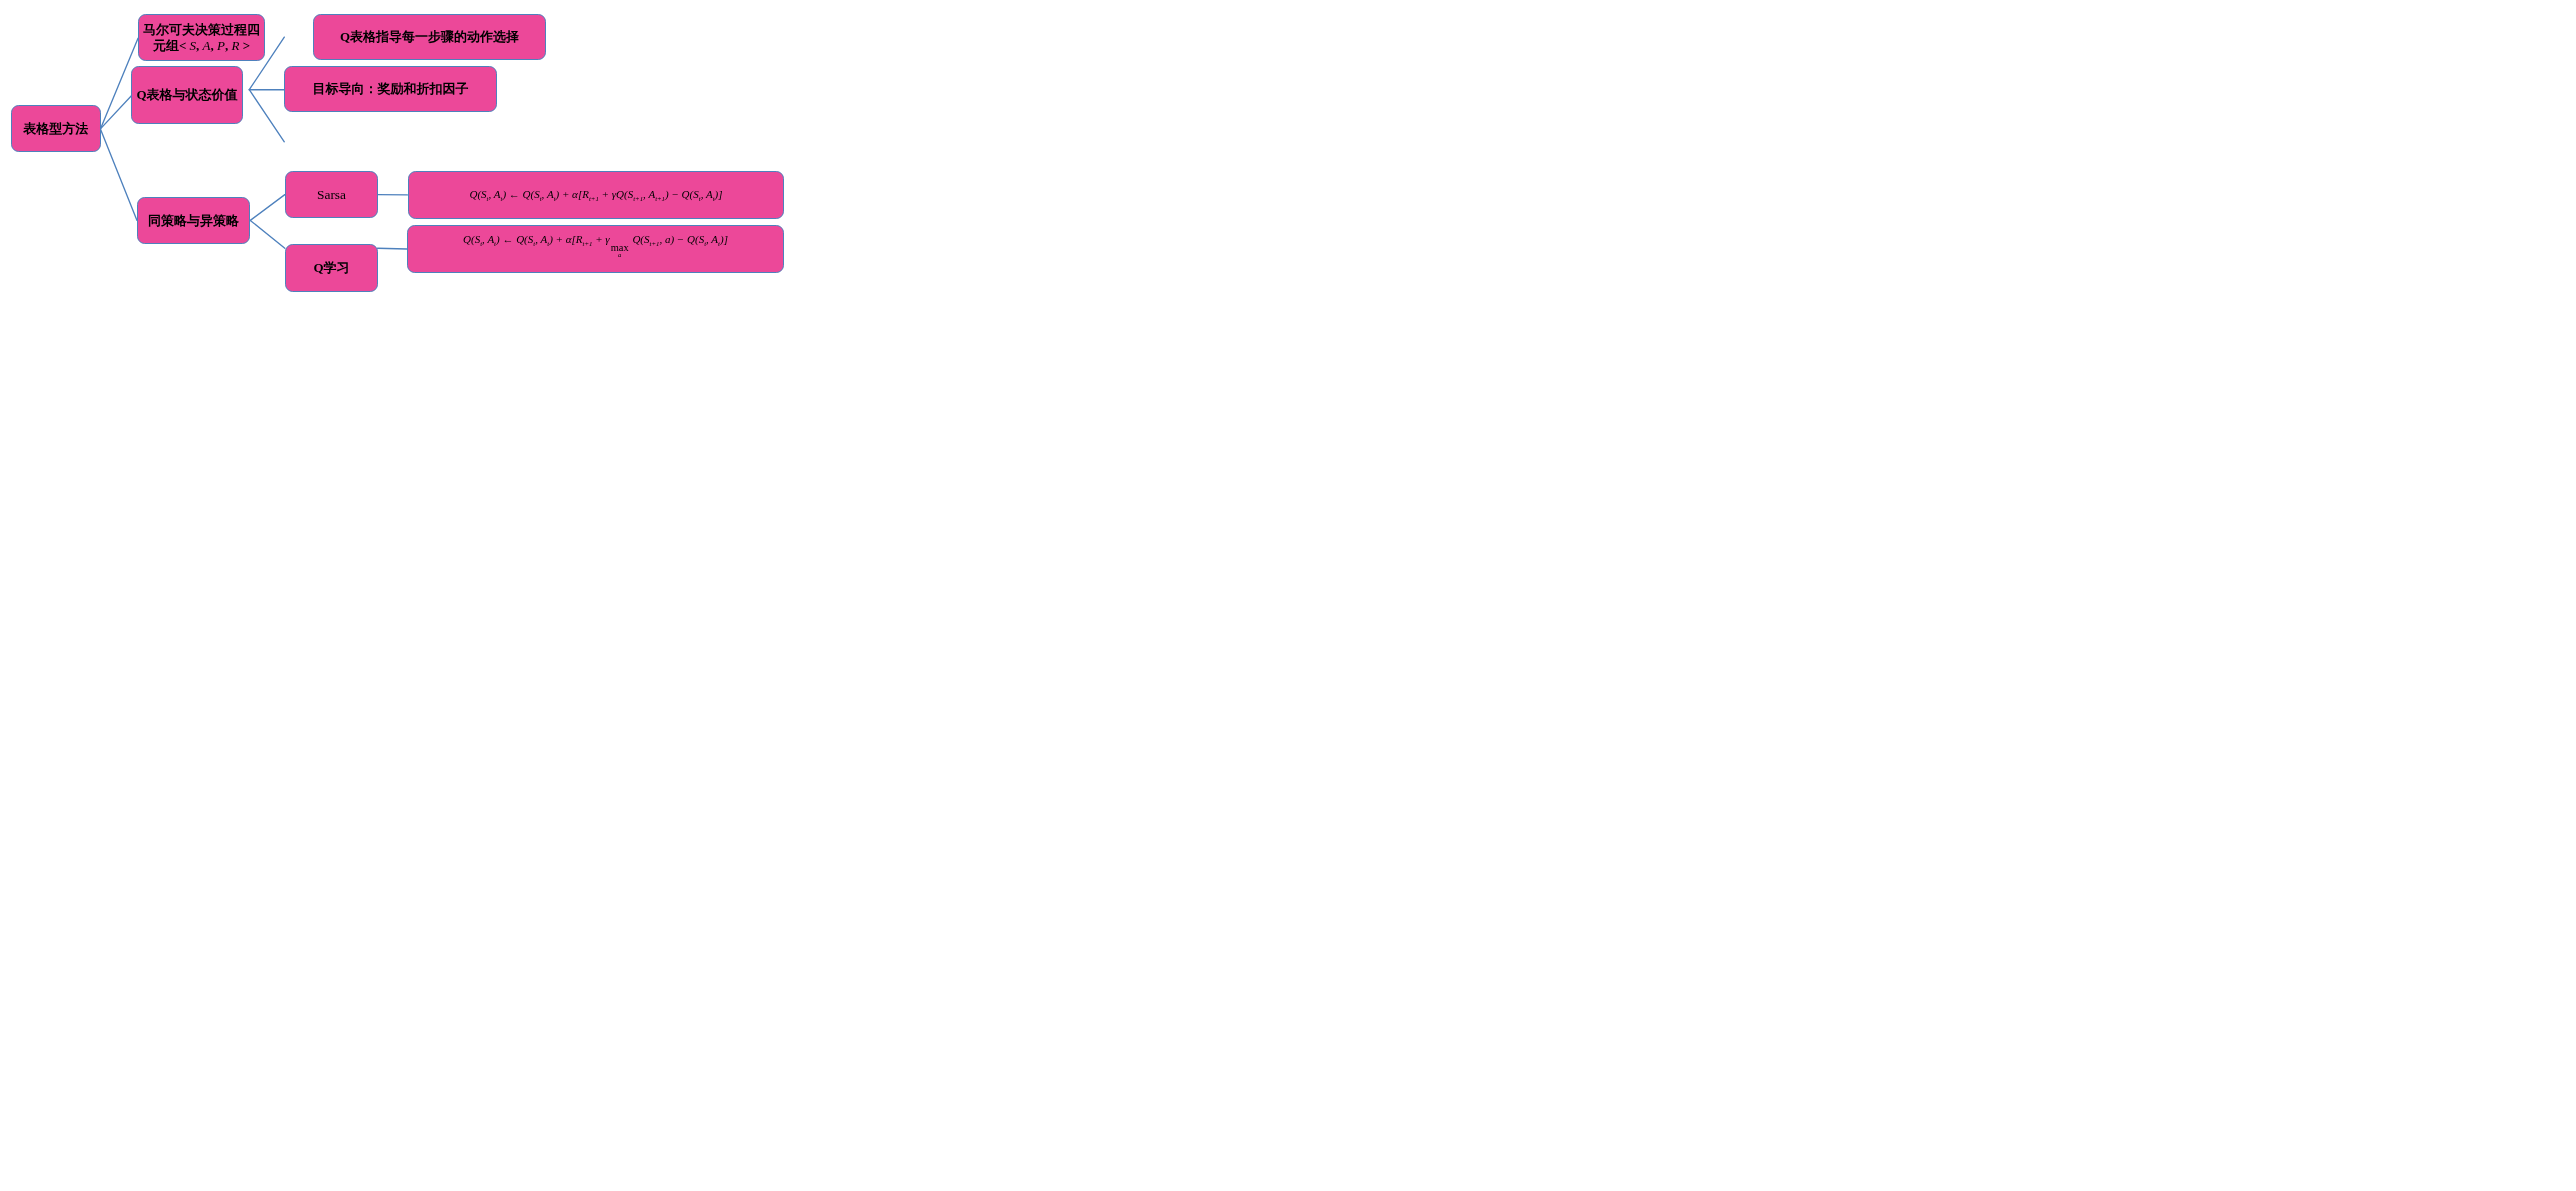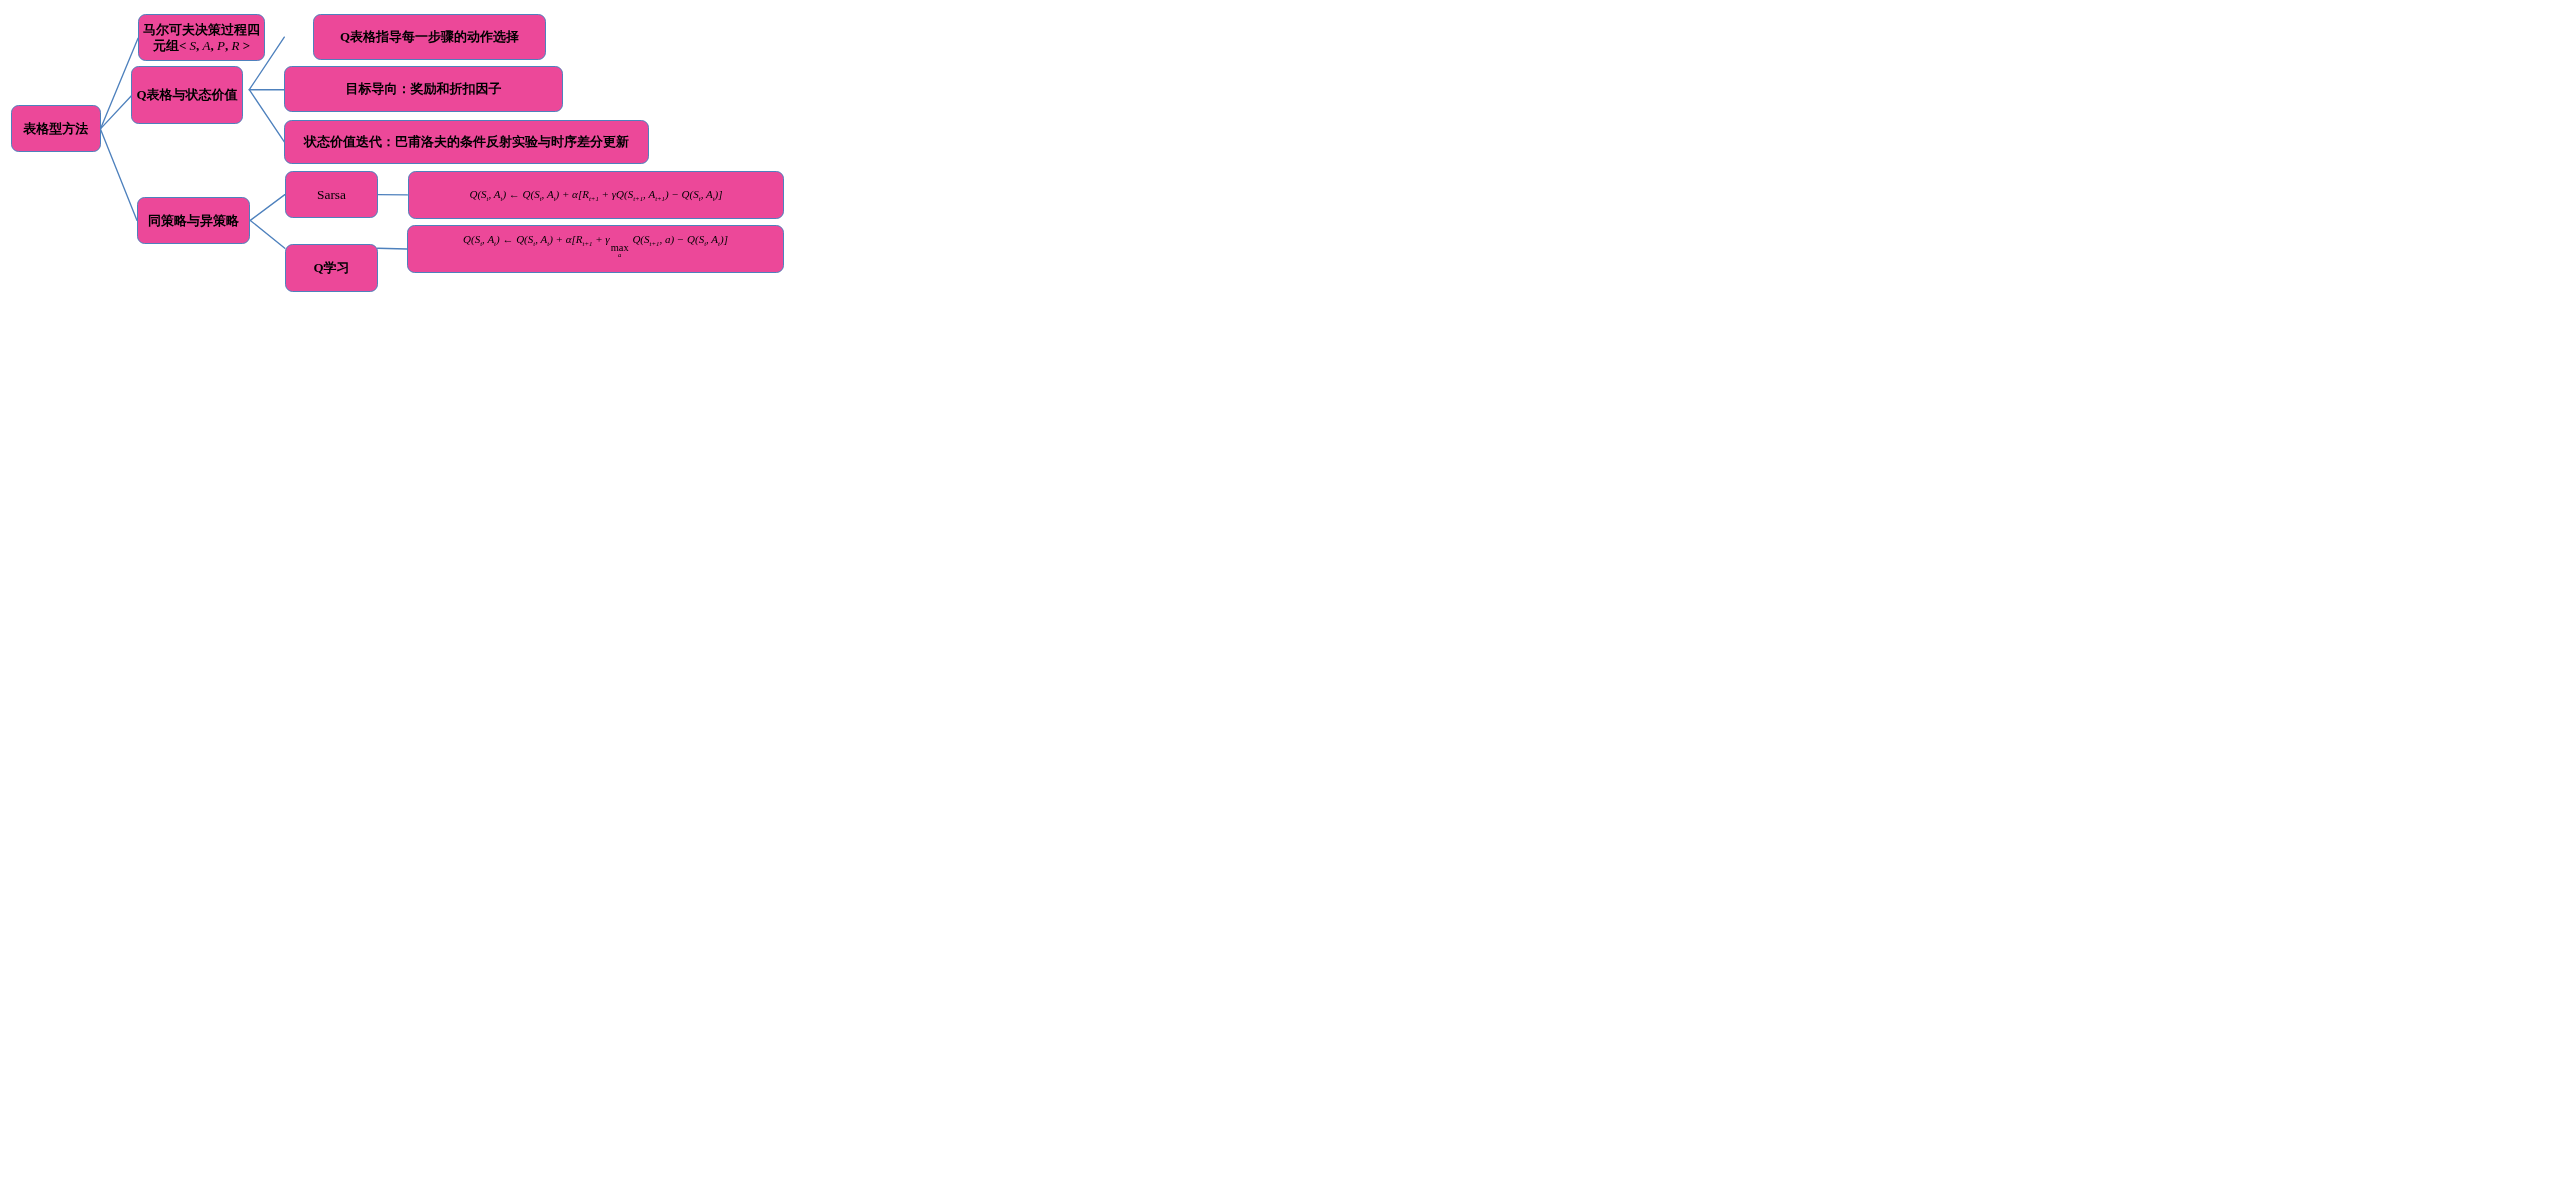--- a/index.html
+++ b/index.html
@@ -52,25 +52,22 @@
     </div>
     <div class="node cjk" style="left: 131px; top: 66px; width: 112px; height: 58px;">
       <div class="label"><span>Q表格与状态价值</span></div>
     </div>
     <div class="node cjk" style="left: 137px; top: 197px; width: 113px; height: 47px;">
       <div class="label"><span>同策略与异策略</span></div>
     </div>
     <div class="node cjk" style="left: 284px; top: 14px; width: 233px; height: 46px; margin-left: 29px;">
       <div class="label"><span>Q表格指导每一步骤的动作选择</span></div>
     </div>
-    <div class="node cjk" style="left: 284px; top: 66px; width: 279px; height: 46px;">
+    <div class="node cjk" style="left: 284px; top: 66px; width: 213px; height: 46px;">
       <div class="label"><span>目标导向：奖励和折扣因子</span></div>
-    </div>
-    <div class="node cjk" style="left: 284px; top: 120px; width: 365px; height: 44px;">
-      <div class="label"><span>状态价值迭代：巴甫洛夫的条件反射实验与时序差分更新</span></div>
     </div>
     <div class="node latin" style="left: 285px; top: 171px; width: 93px; height: 47px;">
       <div class="label"><span>Sarsa</span></div>
     </div>
     <div class="node cjk" style="left: 285px; top: 224px; width: 93px; height: 48px; margin-top: 20px;">
       <div class="label"><span>Q学习</span></div>
     </div>
     <div class="node math" style="left: 408px; top: 171px; width: 376px; height: 48px;">
       <div class="label"><span>Q(S</span><span class="sub">t</span><span>, A</span><span class="sub">t</span><span>) ← Q(S</span><span class="sub">t</span><span>, A</span><span class="sub">t</span><span>) + α[R</span><span class="sub">t+1</span><span> + γQ(S</span><span class="sub">t+1</span><span>, A</span><span class="sub">t+1</span><span>) − Q(S</span><span class="sub">t</span><span>, A</span><span class="sub">t</span><span>)]</span></div>
     </div>

